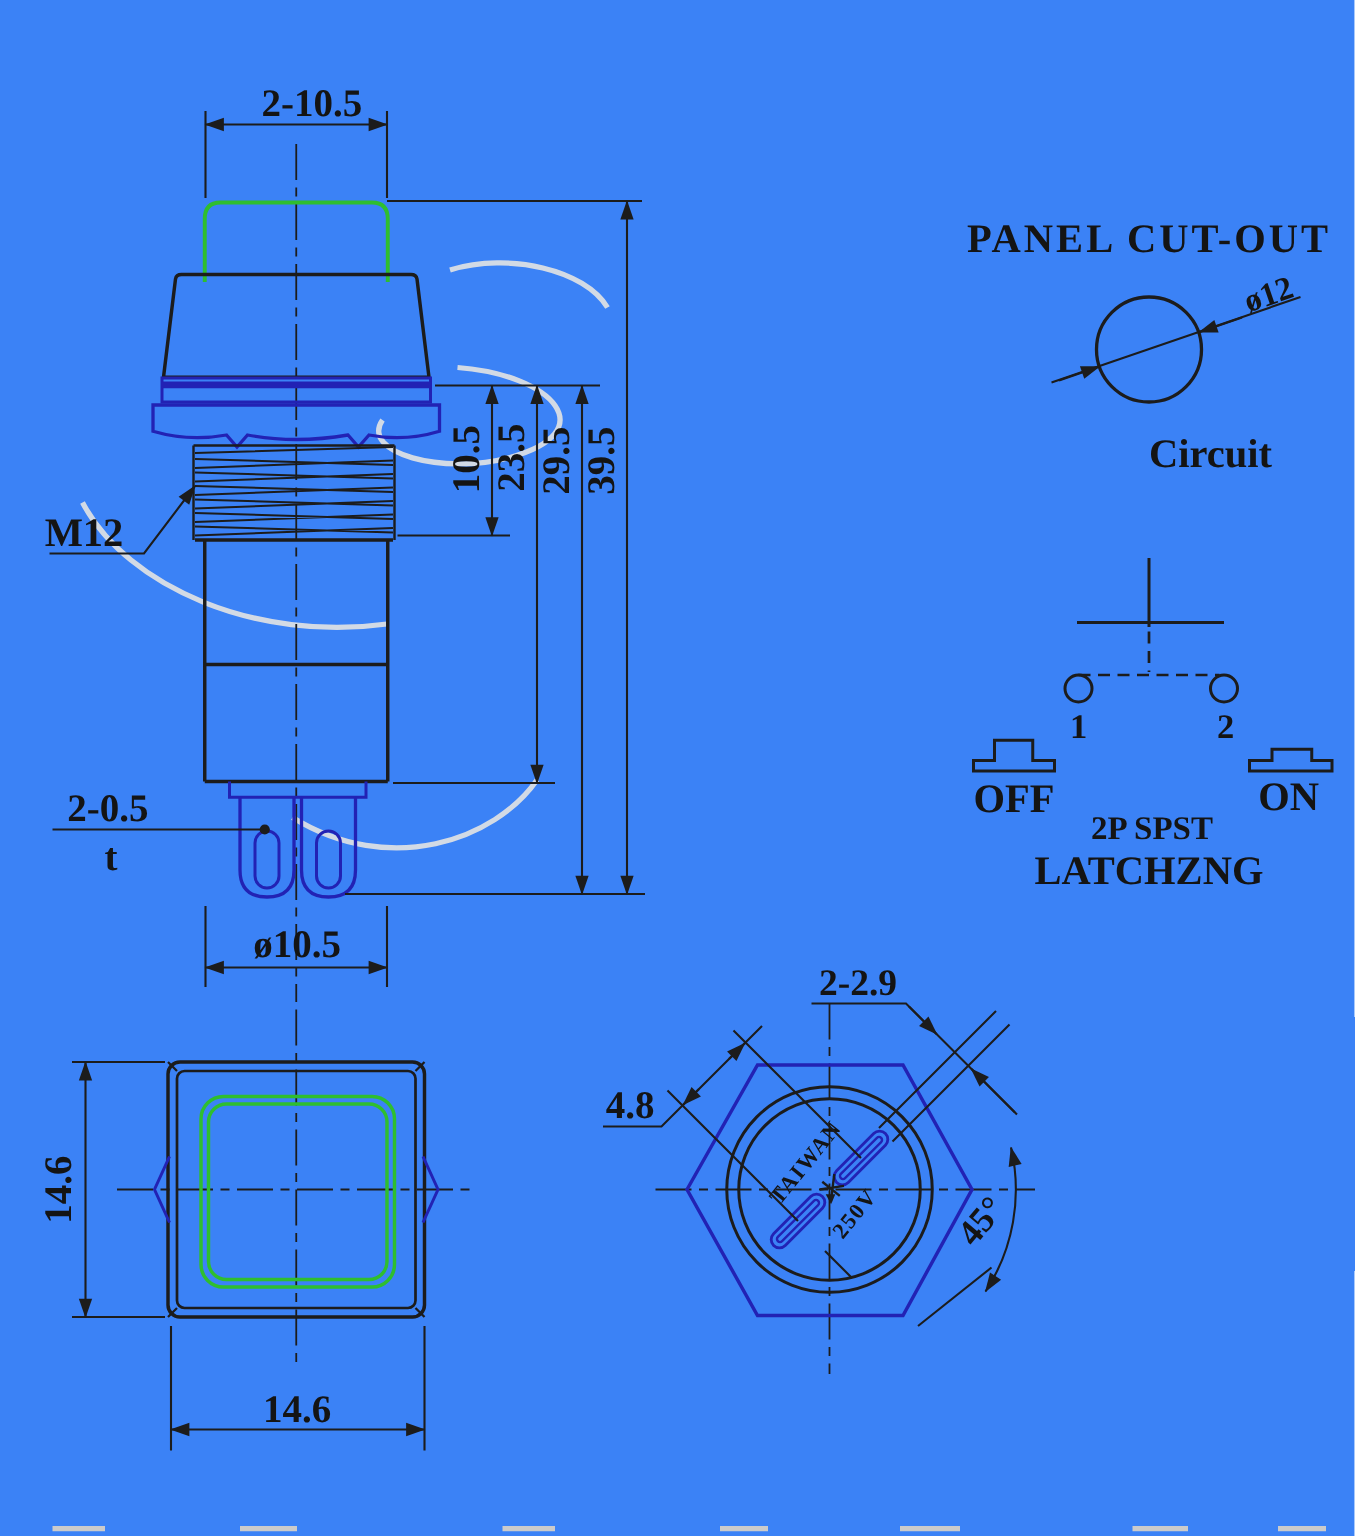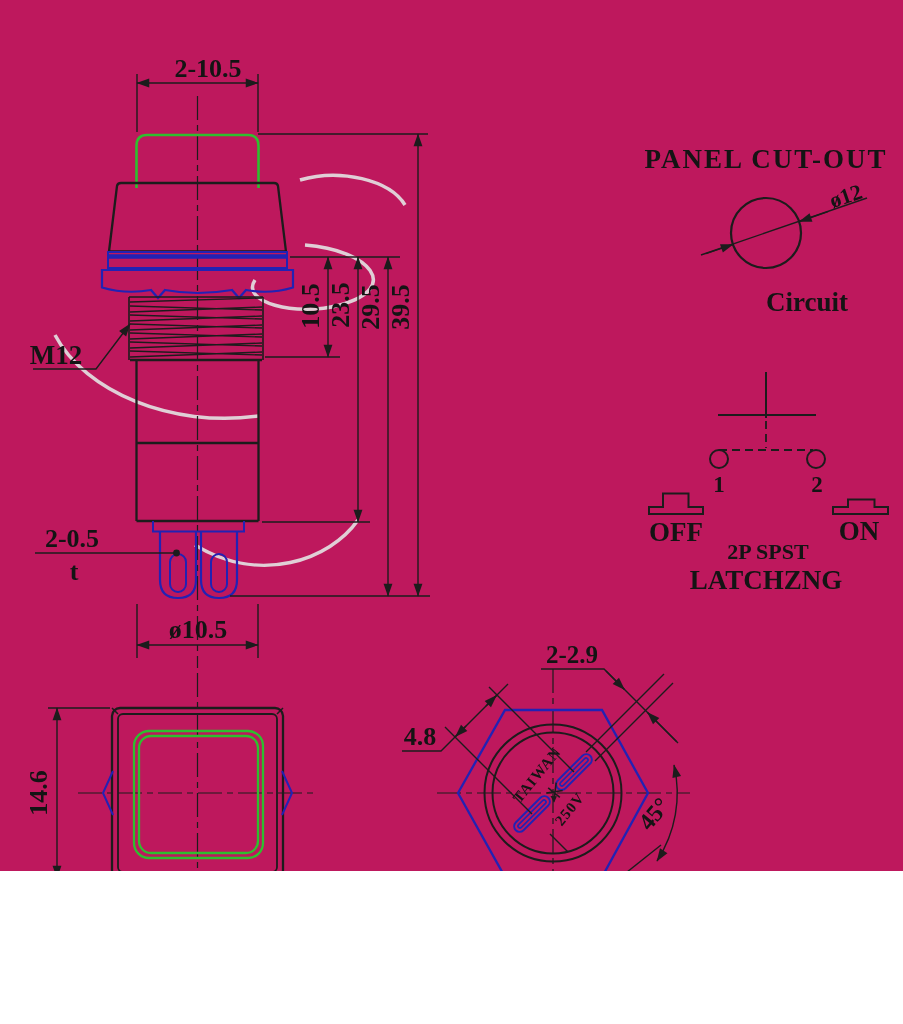--- a/index.html
+++ b/index.html
@@ -1,20 +1,20 @@
 <!DOCTYPE html>
 <html style="--line: #1c1c1c; --accent-blue: #2222b4; --accent-green: #2fbe2f; --watermark: #e3e3e3;"><head>
 <meta charset="utf-8">
 <style>
   :root{
     --line:#1c1c1c; --accent-blue:#2222b4; --accent-green:#2fbe2f;
     --watermark:#e3e3e3; --remnant:#cbcbcb;
   }
   html,body{margin:0;padding:0;background:#ffffff;}
-  .canvas{position:relative;width:903px;height:871px;background:#be185d;overflow:hidden;}
+  .canvas{position:relative;width:903px;height:1024px;background:#3b82f6;overflow:hidden;}
   svg{display:block;}
   .ln{stroke:var(--line);fill:none;}
   .bl{stroke:var(--accent-blue);fill:none;}
   .gn{stroke:var(--accent-green);fill:none;}
   .dim{stroke:var(--line);stroke-width:1.4;fill:none;}
   .cl{stroke:var(--line);stroke-width:1.2;fill:none;stroke-dasharray:24 5 6 5;}
   .lnd{stroke:var(--line);stroke-width:1.8;fill:none;stroke-dasharray:8 5;}
   .wm{stroke:var(--watermark);stroke-width:3.5;fill:none;opacity:.9;}
   .rem{stroke:var(--remnant);stroke-width:3.5;fill:none;}
   text{font-family:"Liberation Serif", serif;font-weight:700;fill:#141414;}

